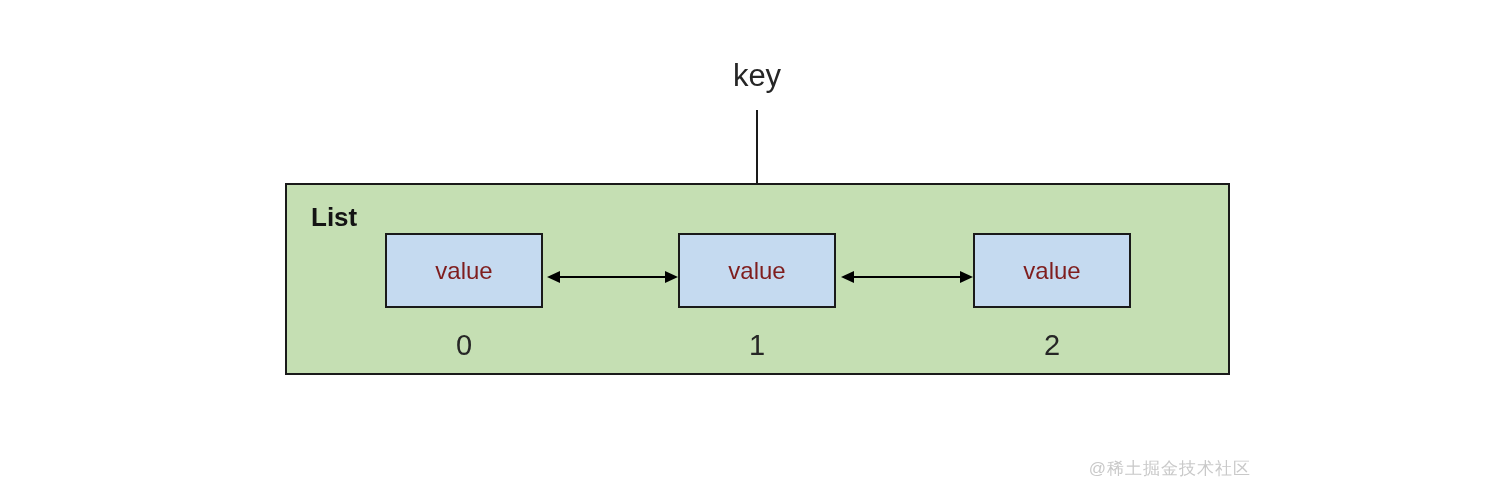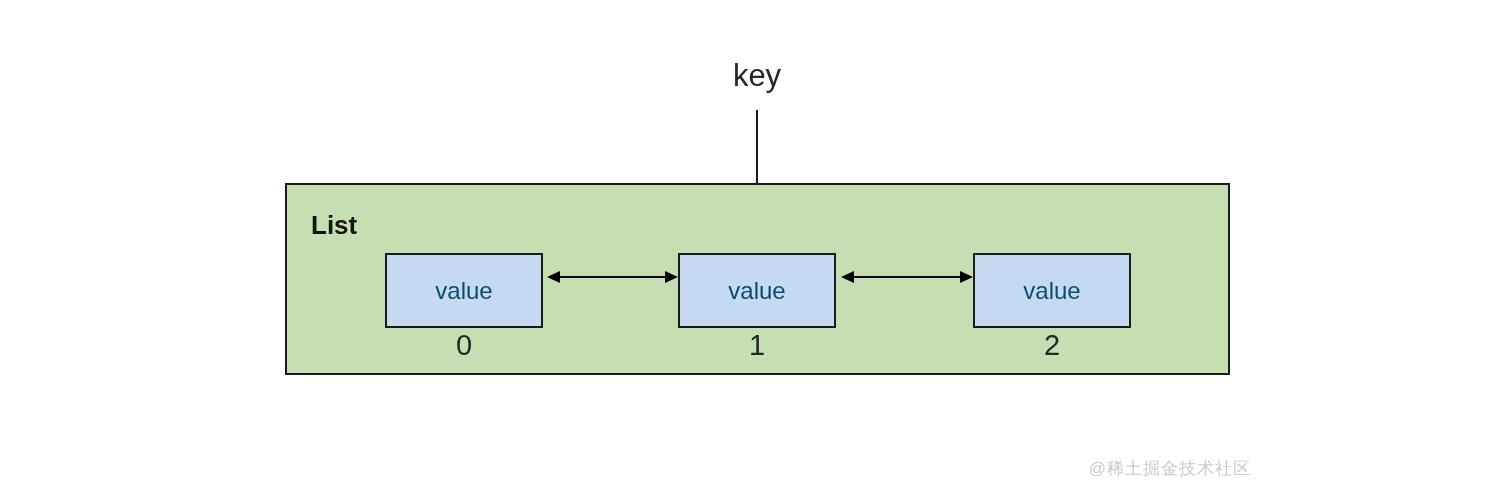--- a/index.html
+++ b/index.html
@@ -13,29 +13,29 @@
   .key-line {
     position: absolute; left: 756px; top: 110px; width: 2px; height: 73px;
     background: #1a1a1a;
   }
 
   .list-container {
     position: absolute; left: 285px; top: 183px; width: 945px; height: 192px;
     background: #c5dfb3; border: 2px solid #1a1a1a;
   }
   .list-title {
-    position: absolute; left: 24px; top: 25px;
+    position: absolute; left: 24px; top: 17px;
     font-size: 26px; font-weight: bold; color: #141414;
   }
 
   .node {
-    position: absolute; top: 68px; width: 158px; height: 75px;
+    position: absolute; top: 48px; width: 158px; height: 75px;
     background: #c5daf0; border: 2px solid #1a1a1a;
     display: flex; align-items: center; justify-content: center;
-    font-size: 24px; color: #0c4a6e; text-align: right;
+    font-size: 24px; color: #7f1d1d; text-align: right;
   }
   .node-0 { left: 98px; }
   .node-1 { left: 391px; }
   .node-2 { left: 686px; }
 
   .arrow {
     position: absolute; top: 91px; height: 2px; background: #000000;
   }
   .arrow-0 { left: 262px; width: 127px; }
   .arrow-1 { left: 556px; width: 128px; }

